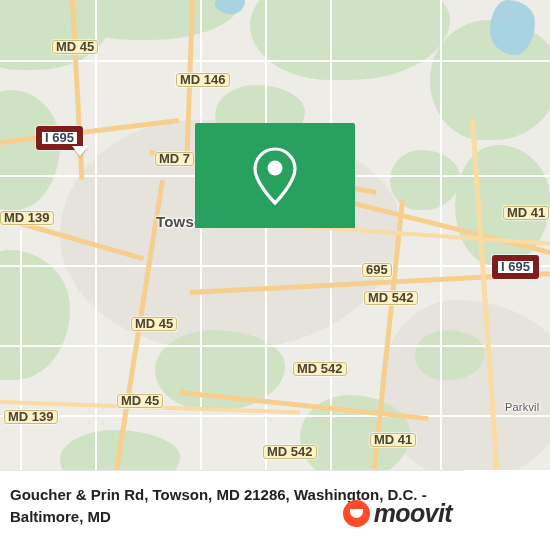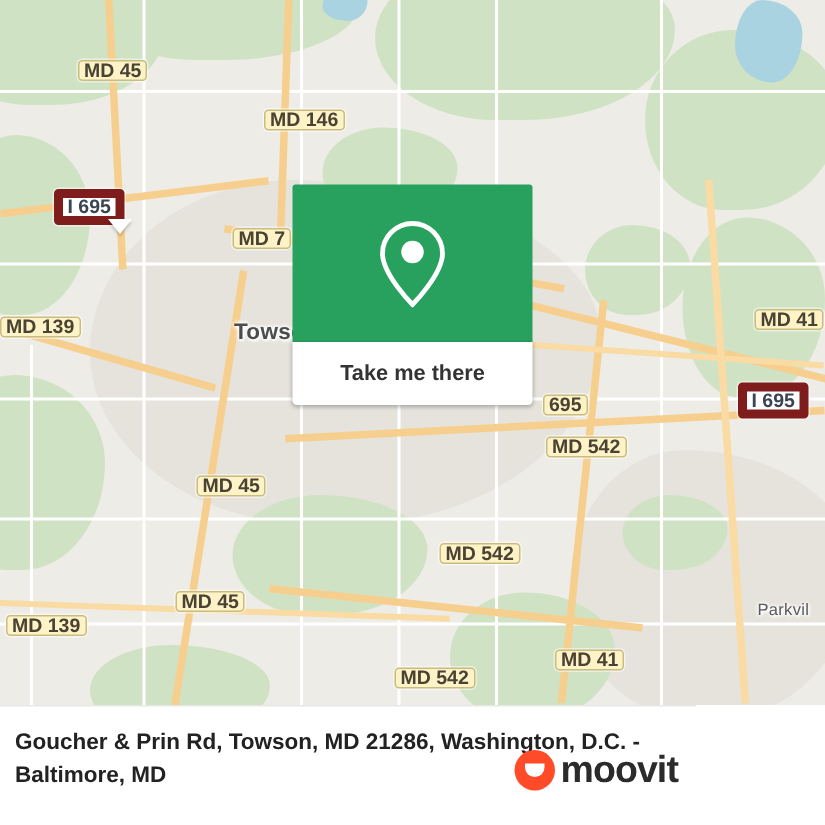--- a/index.html
+++ b/index.html
@@ -182,20 +182,21 @@
     font-weight: bold;
     line-height: 22px;
   }
   .moovit {
     position: absolute;
     right: 12px;
     top: 28px;
     display: flex;
     align-items: center;
     gap: 4px;
+    font-style: italic;
   }
   .moovit-mark {
     width: 27px;
     height: 27px;
     border-radius: 50%;
     background: #ff4b28;
     position: relative;
   }
   .moovit-mark::after {
     content: "";
@@ -290,21 +291,20 @@
 
     <div class="popup">
       <div class="popup-top">
         <div class="pin-wrap">
           <svg width="46" height="58" viewBox="0 0 46 58" aria-hidden="true">
             <path d="M23 2 C12 2 3 11 3 22 C3 36 23 56 23 56 C23 56 43 36 43 22 C43 11 34 2 23 2 Z" fill="none" stroke="#ffffff" stroke-width="3.2"></path>
             <circle cx="23" cy="21" r="7.5" fill="#ffffff"></circle>
           </svg>
         </div>
       </div>
-      <div class="popup-btn">Take me there</div>
     </div>
     <div class="popup-tail"></div>
 
   </div>
 
   <div class="footer">
     <div class="footer-title">Goucher &amp; Prin Rd, Towson, MD 21286, Washington, D.C. - Baltimore, MD</div>
     <div class="moovit">
       <div class="moovit-mark"></div>
       <div class="moovit-word">moovit</div>

